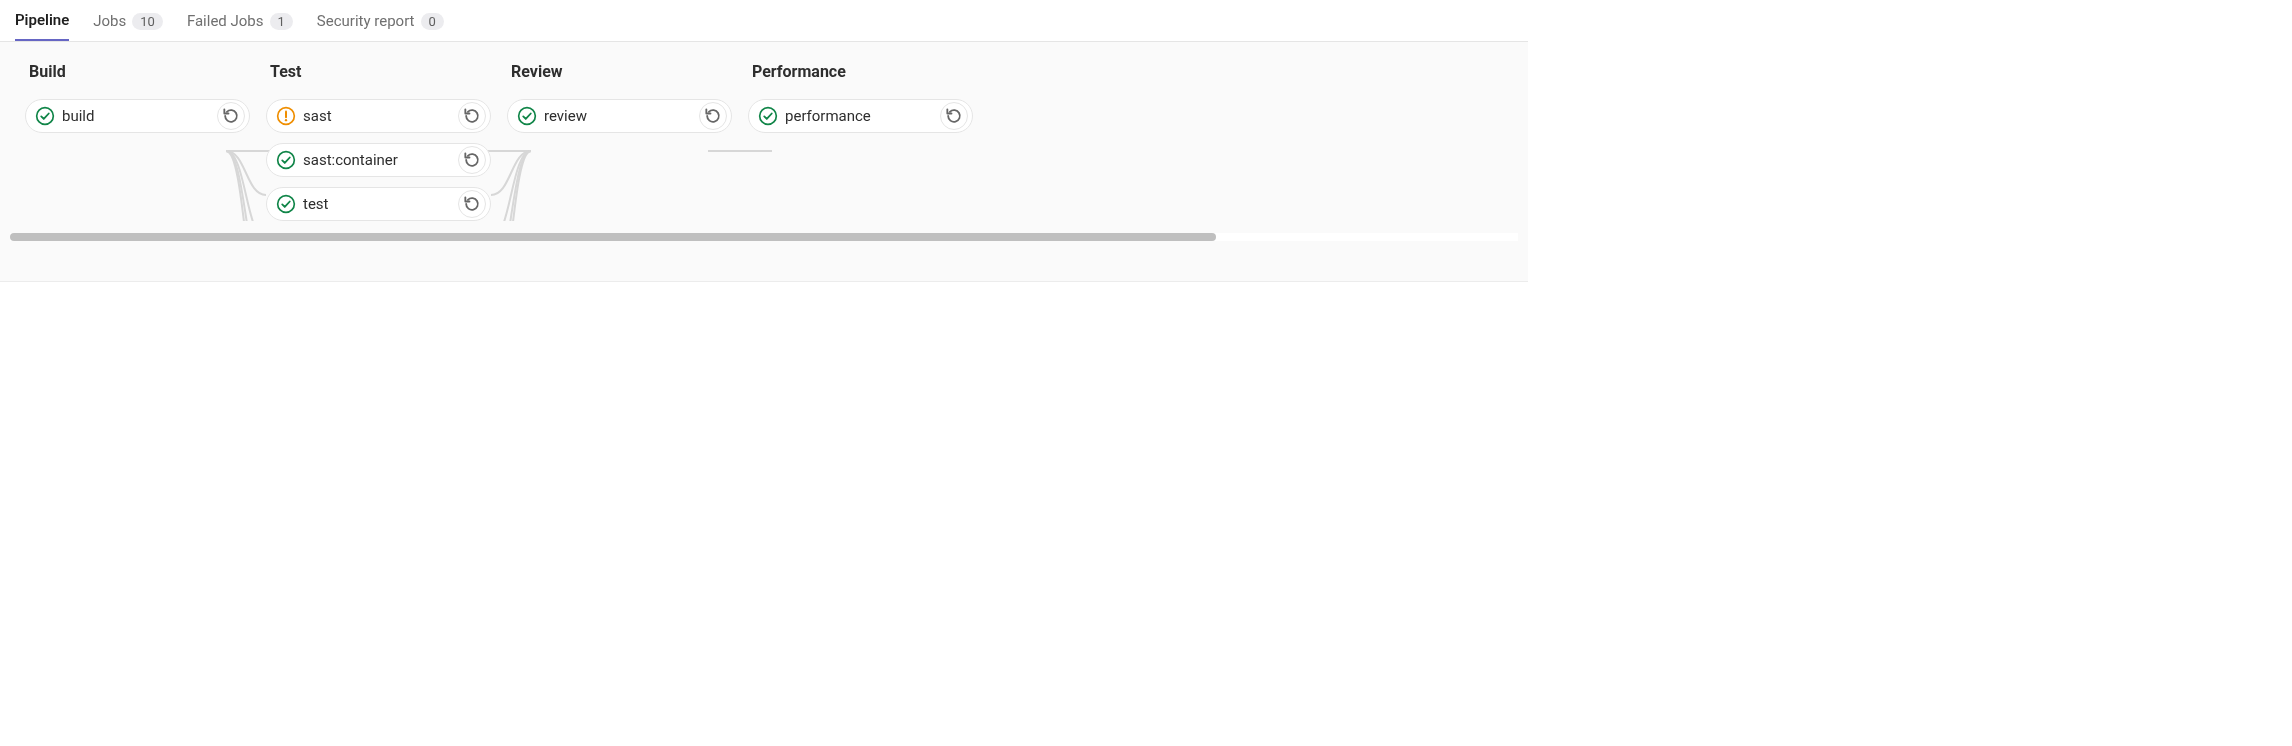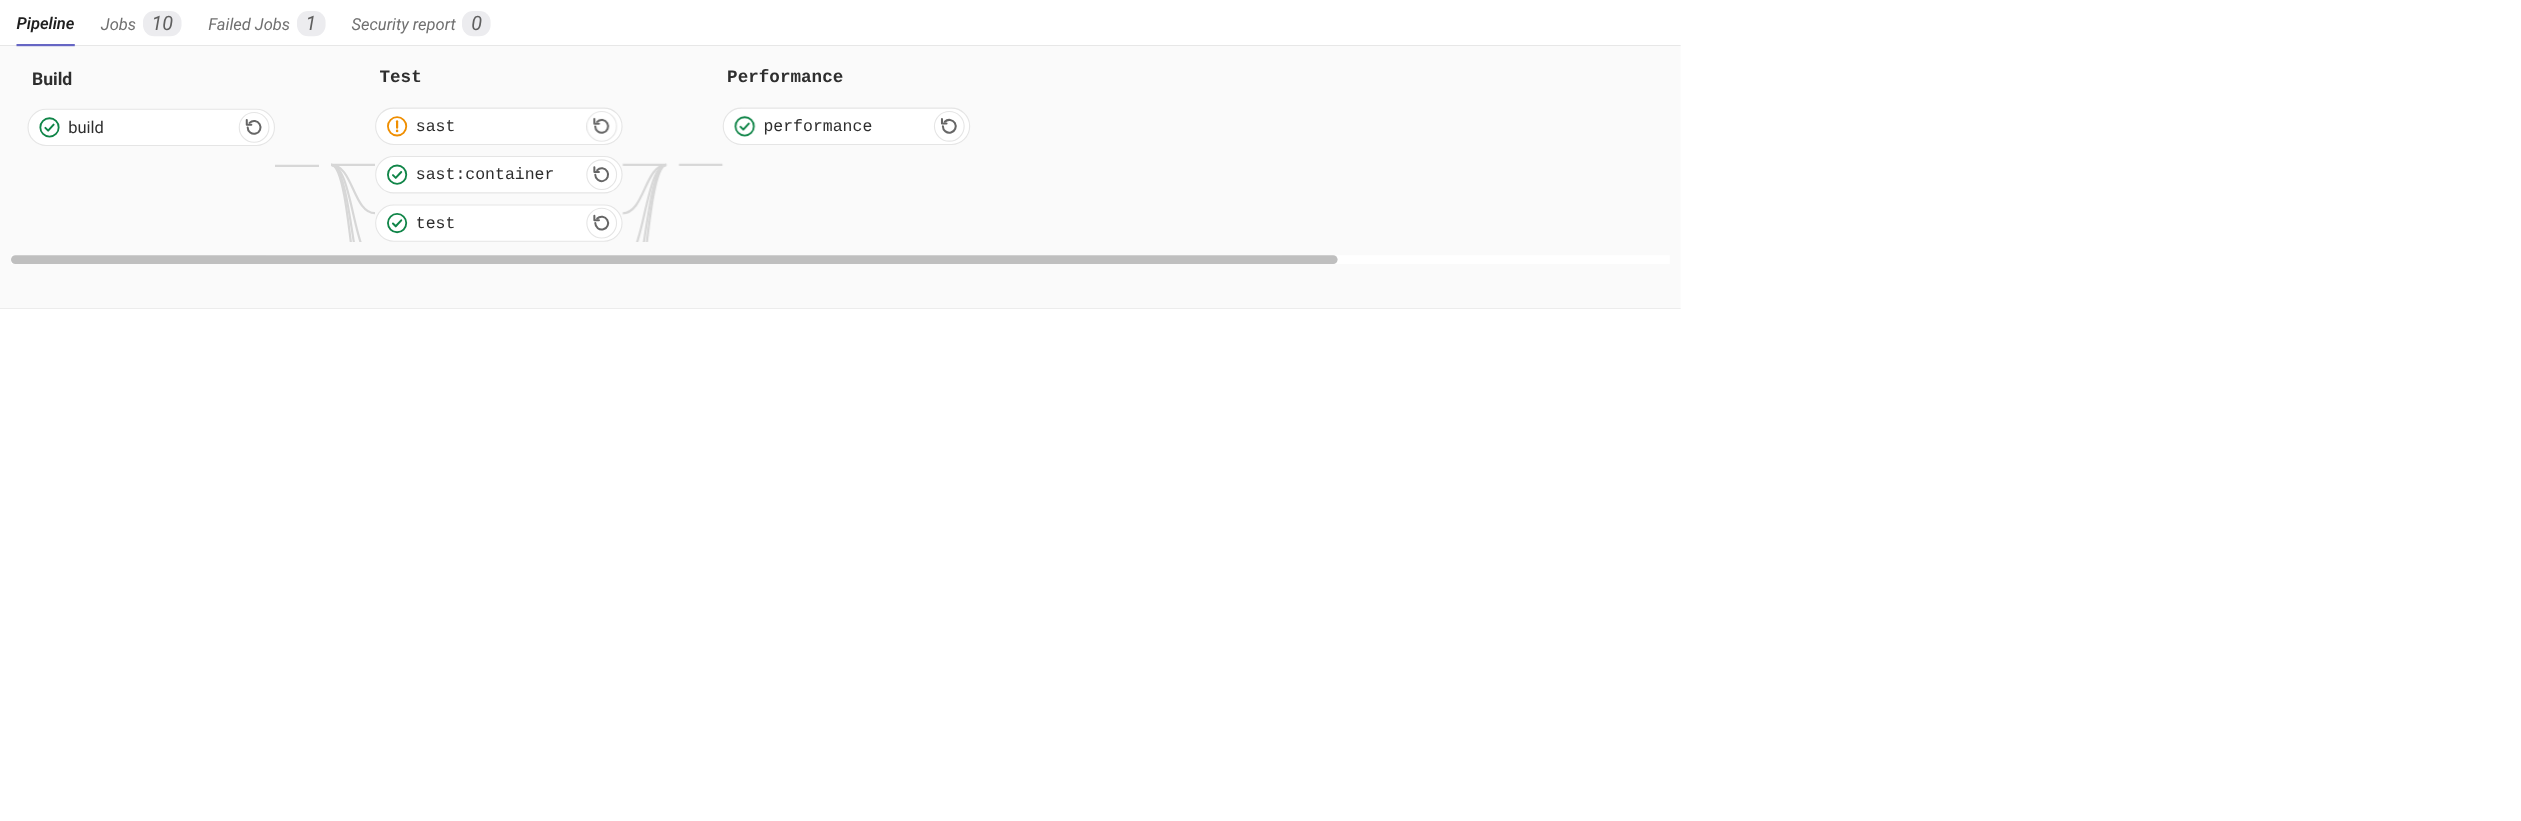--- a/index.html
+++ b/index.html
@@ -19,46 +19,45 @@
   body {
     margin: 0;
     font-family: -apple-system, BlinkMacSystemFont, "Segoe UI", Roboto, "Helvetica Neue", Arial, sans-serif;
     font-size: 15px;
     color: var(--text);
     background: var(--bg);
     width: 1528px;
   }
   .tabs {
     display: flex;
-    align-items: center;
+    align-items: flex-end;
     gap: 24px;
     padding: 0 15px;
     border-bottom: 1px solid var(--border);
     height: 42px;
-    font-style: italic;
   }
   .tab {
     display: flex;
     align-items: center;
     gap: 6px;
     color: var(--muted);
     font-size: 15px;
     height: 42px;
     padding-top: 2px;
     cursor: pointer;
   }
   .tab.active {
     color: #1f1f1f;
     font-weight: 600;
     border-bottom: 2px solid var(--accent);
   }
   .tab .badge {
     background: var(--pill-bg);
     border-radius: 10px;
-    font-size: 18px;
+    font-size: 13px;
     padding: 1px 8px;
     color: #5f5f5f;
   }
 
   .graph-wrapper {
     background: var(--stage-bg);
     padding: 20px 0 40px 0;
     border-bottom: 1px solid #ececec;
   }
   .graph-scroll {
@@ -70,22 +69,20 @@
     gap: 16px;
     padding: 0 25px;
     min-width: 1510px;
   }
   .stage {
     width: 225px;
     flex: 0 0 225px;
     position: relative;
   }
   .stage + .stage {
-    margin-left: 75px;
-    font-family: Liberation Mono, monospace;
   }
   .stage-title {
     font-weight: 700;
     font-size: 16px;
     margin: 0 0 18px 4px;
   }
   .jobs {
     position: relative;
     display: flex;
     flex-direction: column;
@@ -259,20 +256,44 @@
                 </svg>
               </span>
             </div>
             <div class="job">
               <span class="status">
                 <svg class="ci">
                   <use href="#icon-passed"></use>
                 </svg>
               </span>
               <span class="label">test</span>
+              <span class="retry">
+                <svg class="ci">
+                  <use href="#icon-retry"></use>
+                </svg>
+              </span>
+            </div>
+          </div>
+        </div>
+        <div class="stage">
+          <div class="stage-title">Review</div>
+          <div class="jobs">
+            <svg class="connector" viewBox="0 0 40 220" style="height: 220px;">
+              <path d="M0 17 C20 17 20 17 40 17"></path>
+            </svg>
+            <svg class="connector-right" viewBox="0 0 40 44" style="height: 44px;">
+              <path d="M0 17 C20 17 20 17 40 17"></path>
+            </svg>
+            <div class="job">
+              <span class="status">
+                <svg class="ci">
+                  <use href="#icon-passed"></use>
+                </svg>
+              </span>
+              <span class="label">review</span>
               <span class="retry">
                 <svg class="ci">
                   <use href="#icon-retry"></use>
                 </svg>
               </span>
             </div>
           </div>
         </div>
         <div class="stage">
           <div class="stage-title">Performance</div>

